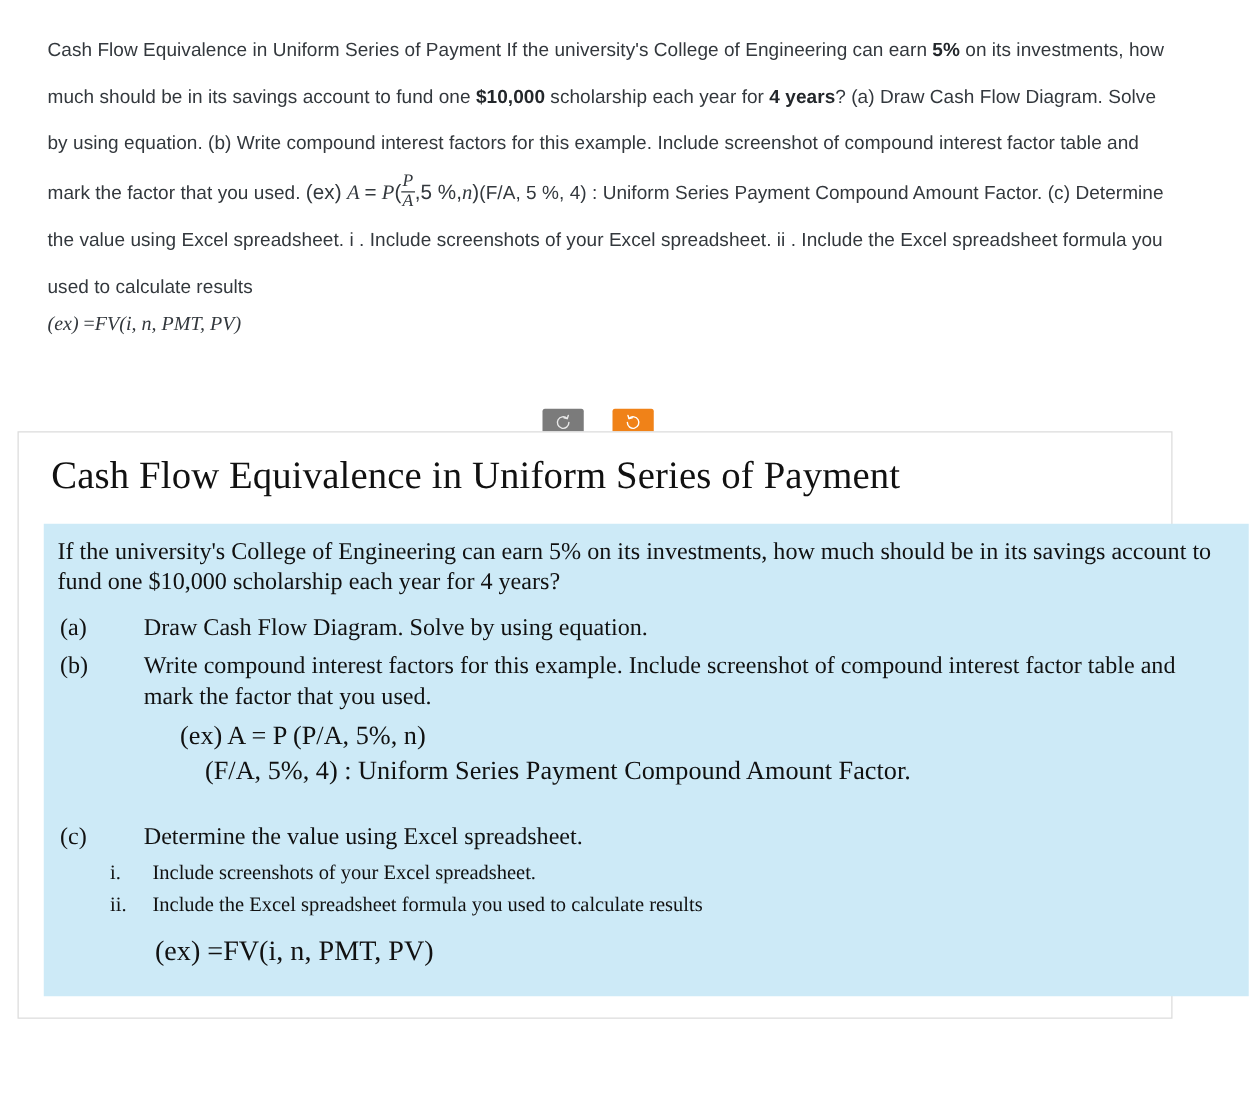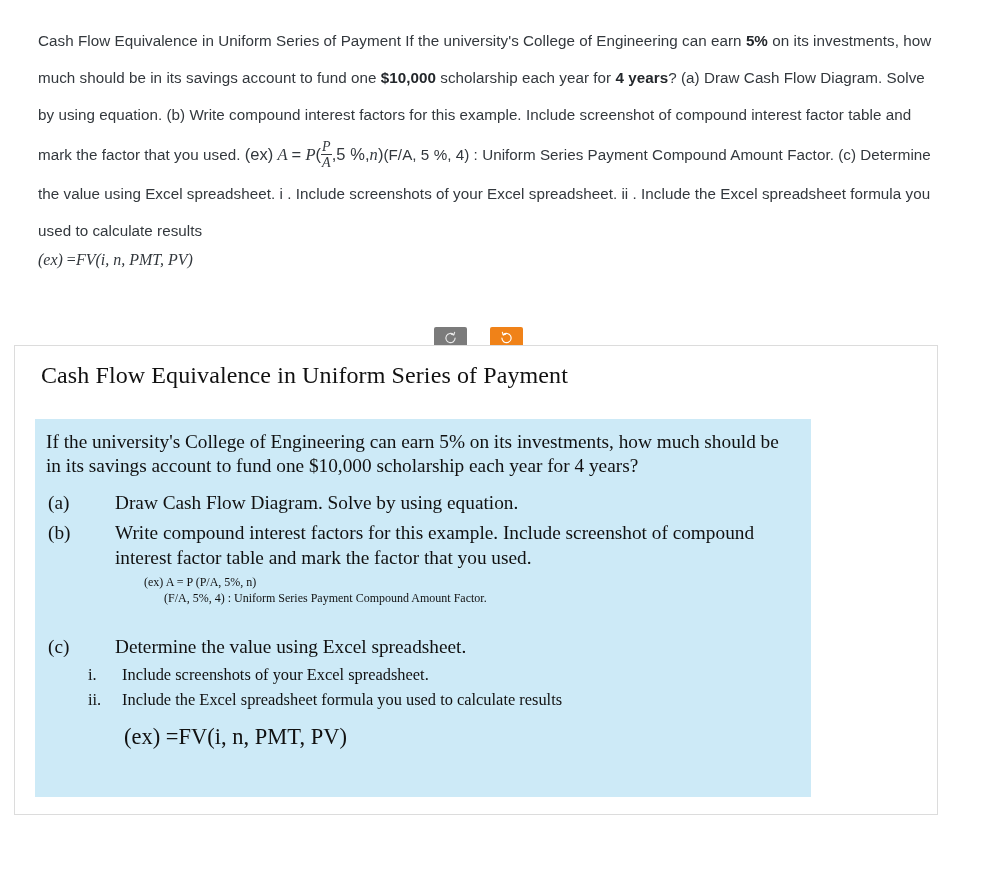--- a/index.html
+++ b/index.html
@@ -103,34 +103,34 @@
     left: 14px;
     top: 345px;
     width: 924px;
     height: 470px;
     background: #ffffff;
     border: 1px solid #dcdcdc;
     box-sizing: border-box;
   }
   #card-title {
     font-family: "Liberation Serif", serif;
-    font-size: 24px;
+    font-size: 31px;
     font-weight: 400;
     color: #111111;
     margin: 0;
     padding: 16px 0 0 26px;
     letter-spacing: 0.1px;
     white-space: nowrap;
   }
 
   #blue-panel {
     position: absolute;
     left: 20px;
     top: 73px;
-    width: 776px;
+    width: 964px;
     height: 378px;
     background: #cdeaf7;
     box-sizing: border-box;
     font-family: "Liberation Serif", serif;
     color: #111111;
     padding: 11px 10px 0 11px;
   }
 
   #intro-para {
     font-size: 19.3px;
@@ -153,21 +153,21 @@
     padding-left: 2px;
     box-sizing: border-box;
   }
   .item-row .txt {
     flex: 1 1 auto;
     padding-right: 22px;
     margin-left: 36px;
   }
 
   .ex-line {
-    font-size: 12px;
+    font-size: 21px;
     line-height: 1.32;
     margin-left: 98px;
     white-space: nowrap;
   }
   .ex-line.indented { margin-left: 118px; }
 
   .spacer-gap { height: 27px; }
 
   .roman-row {
     display: flex;

